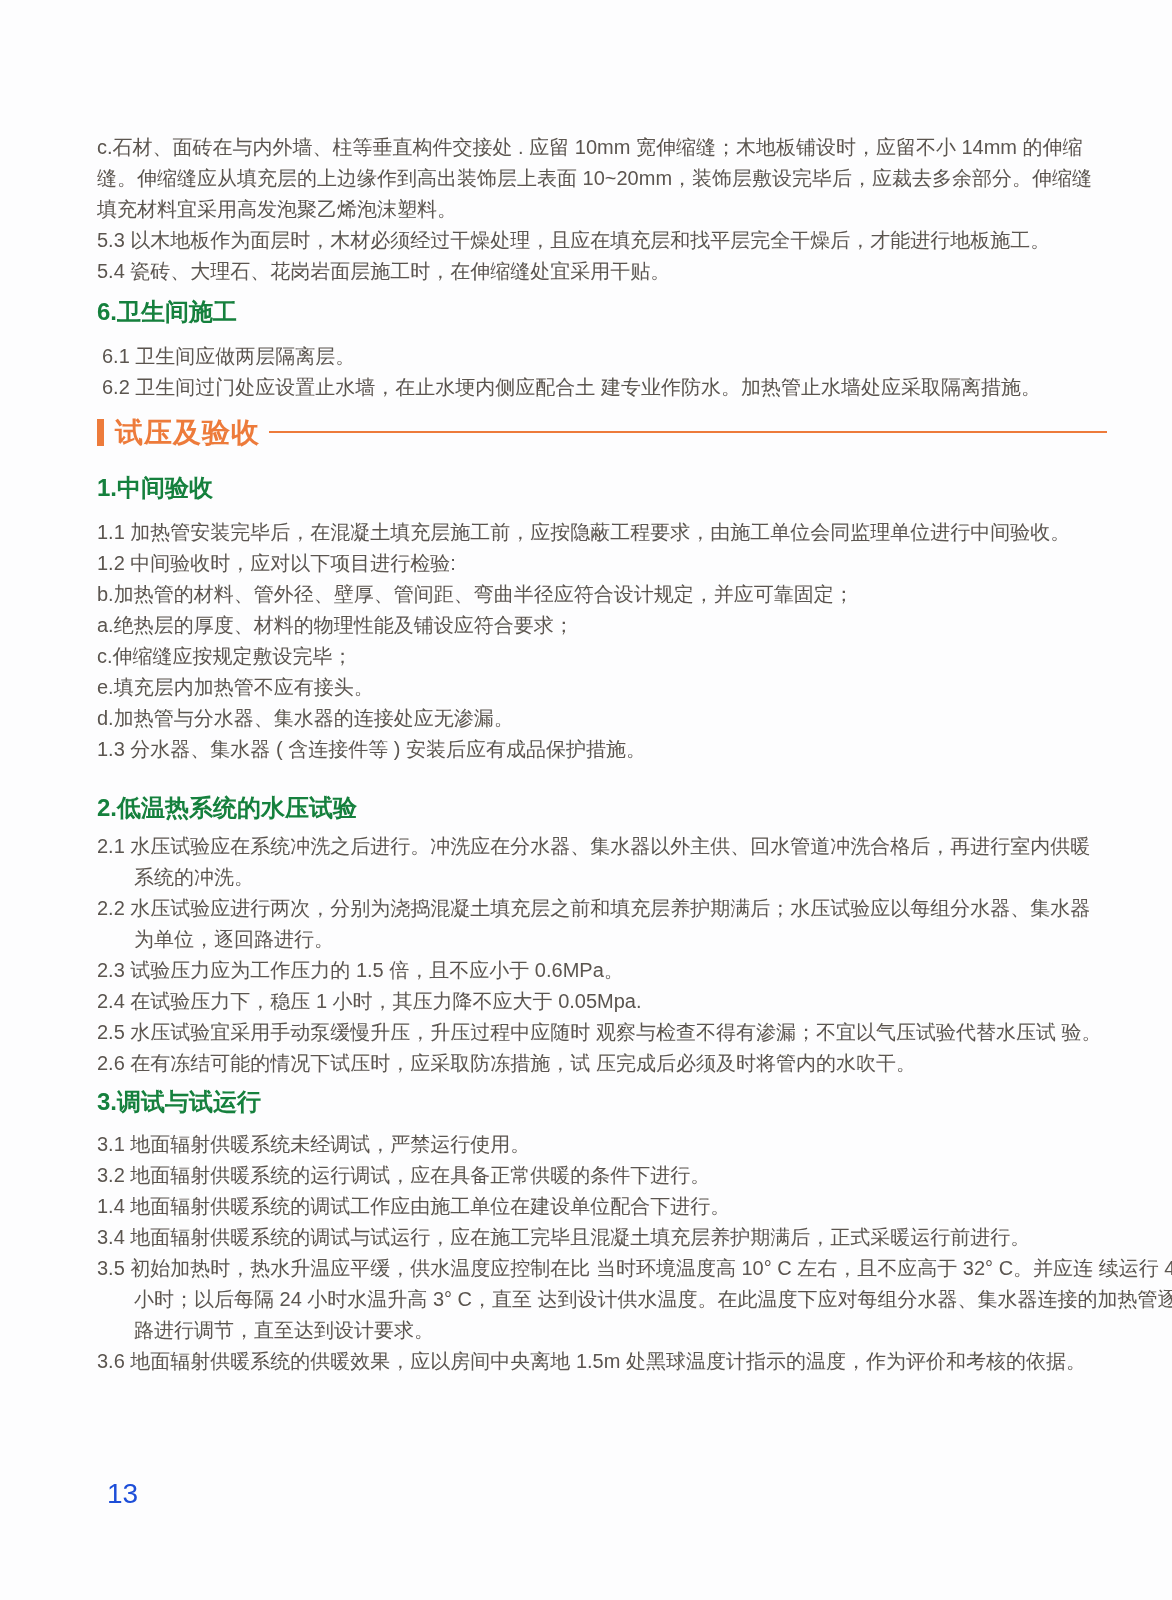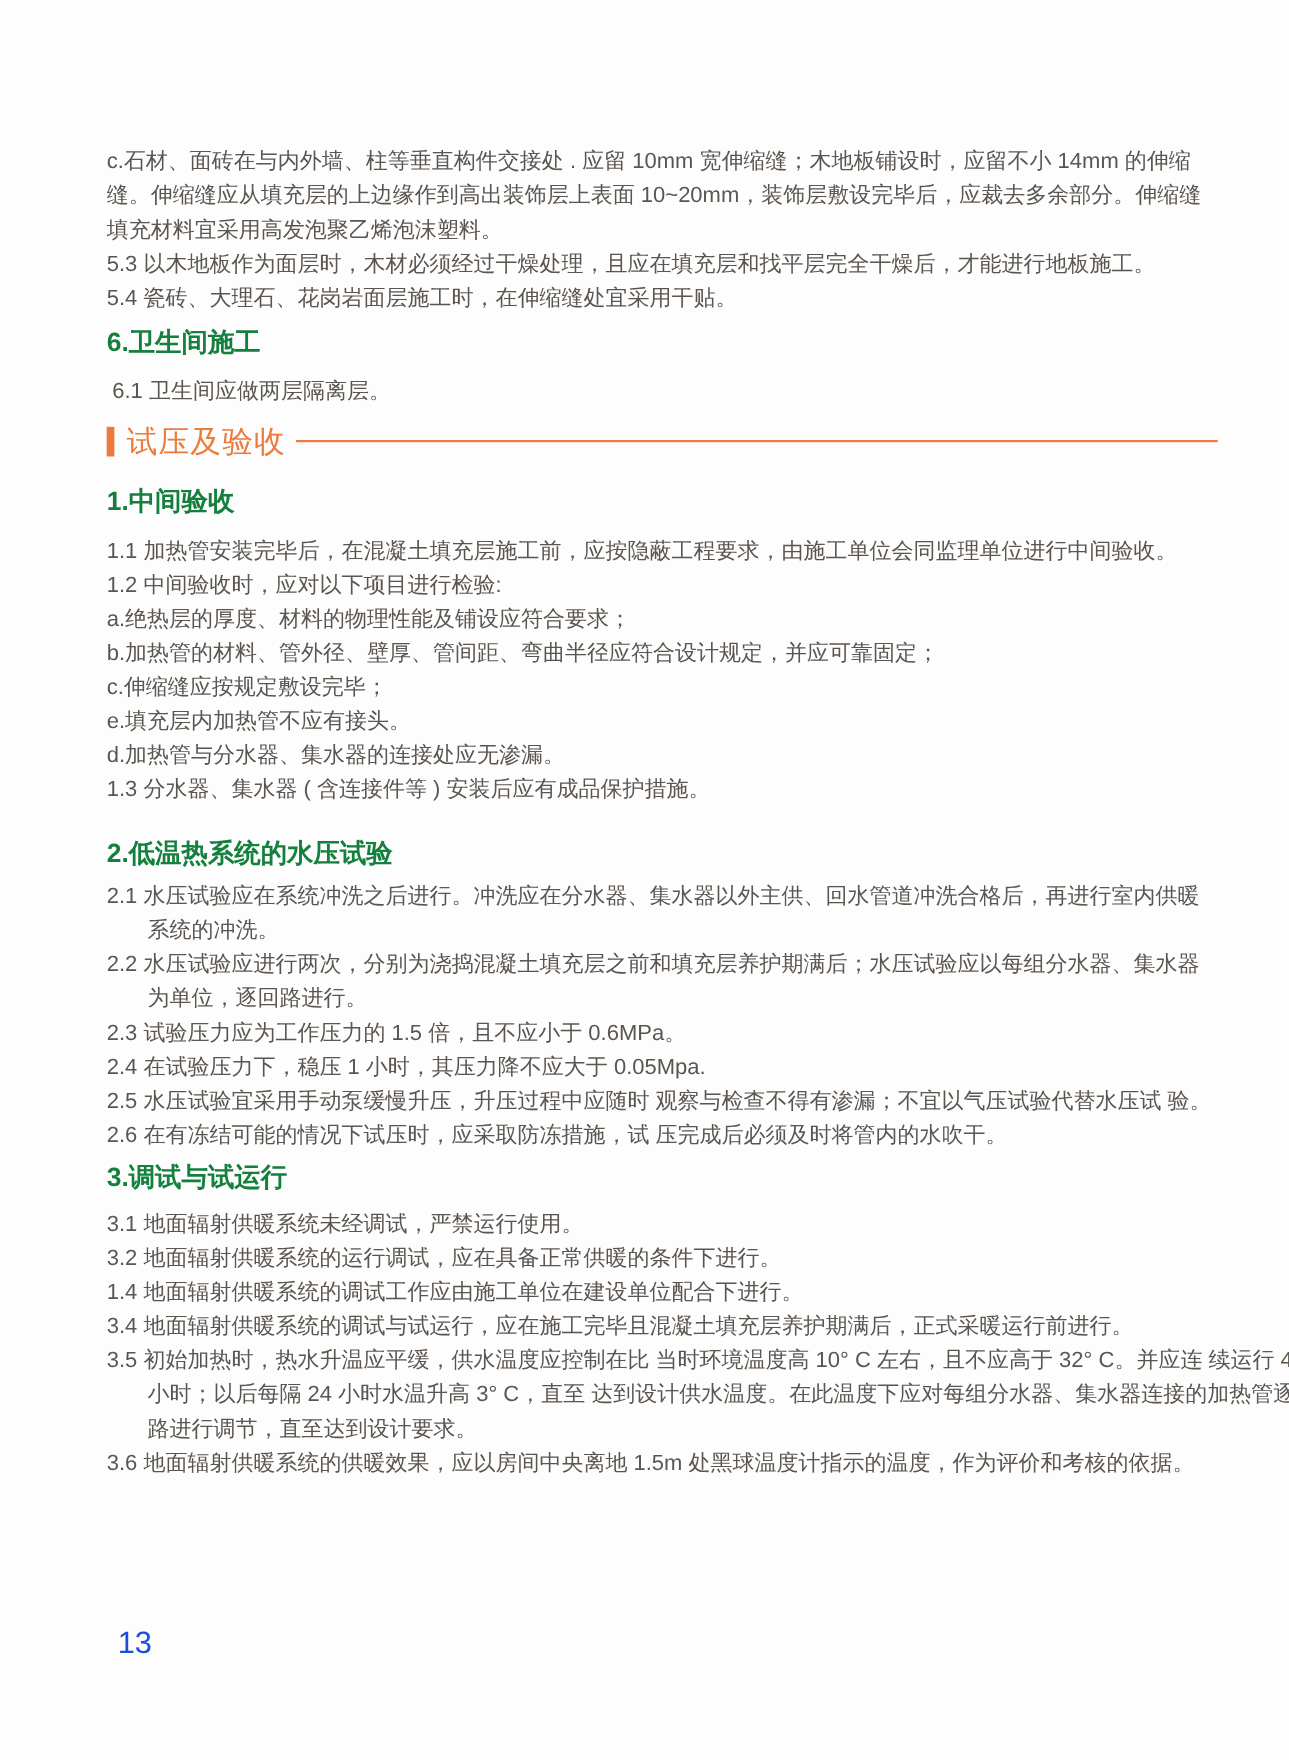--- a/index.html
+++ b/index.html
@@ -45,21 +45,21 @@
   }
   .banner-bar {
     width: 7px;
     height: 27px;
     background: #ed7b3b;
     flex: 0 0 auto;
   }
   .banner-title {
     margin-left: 11px;
     font-size: 28px;
-    font-weight: 400;
+    font-weight: 700;
     color: #ed7b3b;
     white-space: nowrap;
     letter-spacing: 1px;
   }
   .banner-line {
     flex: 1 1 auto;
     height: 2px;
     background: #ed7b3b;
     margin-left: 9px;
   }
@@ -77,32 +77,33 @@
 
 <div class="page">
   <div class="content">
 
     <p class="para">c.石材、面砖在与内外墙、柱等垂直构件交接处 . 应留 10mm 宽伸缩缝；木地板铺设时，应留不小 14mm 的伸缩缝。伸缩缝应从填充层的上边缘作到高出装饰层上表面 10~20mm，装饰层敷设完毕后，应裁去多余部分。伸缩缝填充材料宜采用高发泡聚乙烯泡沫塑料。</p>
     <p class="para">5.3 以木地板作为面层时，木材必须经过干燥处理，且应在填充层和找平层完全干燥后，才能进行地板施工。</p>
     <p class="para">5.4 瓷砖、大理石、花岗岩面层施工时，在伸缩缝处宜采用干贴。</p>
 
     <div class="sub-heading h-six">6.卫生间施工</div>
     <p class="para indent-sm">6.1 卫生间应做两层隔离层。</p>
+    <p class="para indent-sm">6.2 卫生间过门处应设置止水墙，在止水埂内侧应配合土 建专业作防水。加热管止水墙处应采取隔离措施。</p>
 
     <div class="banner">
       <span class="banner-bar"></span>
       <span class="banner-title">试压及验收</span>
       <span class="banner-line"></span>
     </div>
 
     <div class="sub-heading h-one">1.中间验收</div>
     <p class="para">1.1 加热管安装完毕后，在混凝土填充层施工前，应按隐蔽工程要求，由施工单位会同监理单位进行中间验收。</p>
     <p class="para">1.2 中间验收时，应对以下项目进行检验:</p>
+    <p class="para">b.加热管的材料、管外径、壁厚、管间距、弯曲半径应符合设计规定，并应可靠固定；</p>
     <p class="para">a.绝热层的厚度、材料的物理性能及铺设应符合要求；</p>
-    <p class="para">b.加热管的材料、管外径、壁厚、管间距、弯曲半径应符合设计规定，并应可靠固定；</p>
     <p class="para">c.伸缩缝应按规定敷设完毕；</p>
     <p class="para">e.填充层内加热管不应有接头。</p>
     <p class="para">d.加热管与分水器、集水器的连接处应无渗漏。</p>
     <p class="para">1.3 分水器、集水器 ( 含连接件等 ) 安装后应有成品保护措施。</p>
 
     <div class="sub-heading h-two">2.低温热系统的水压试验</div>
     <p class="para hang">2.1 水压试验应在系统冲洗之后进行。冲洗应在分水器、集水器以外主供、回水管道冲洗合格后，再进行室内供暖系统的冲洗。</p>
     <p class="para hang">2.2 水压试验应进行两次，分别为浇捣混凝土填充层之前和填充层养护期满后；水压试验应以每组分水器、集水器为单位，逐回路进行。</p>
     <p class="para">2.3 试验压力应为工作压力的 1.5 倍，且不应小于 0.6MPa。</p>
     <p class="para">2.4 在试验压力下，稳压 1 小时，其压力降不应大于 0.05Mpa.</p>

